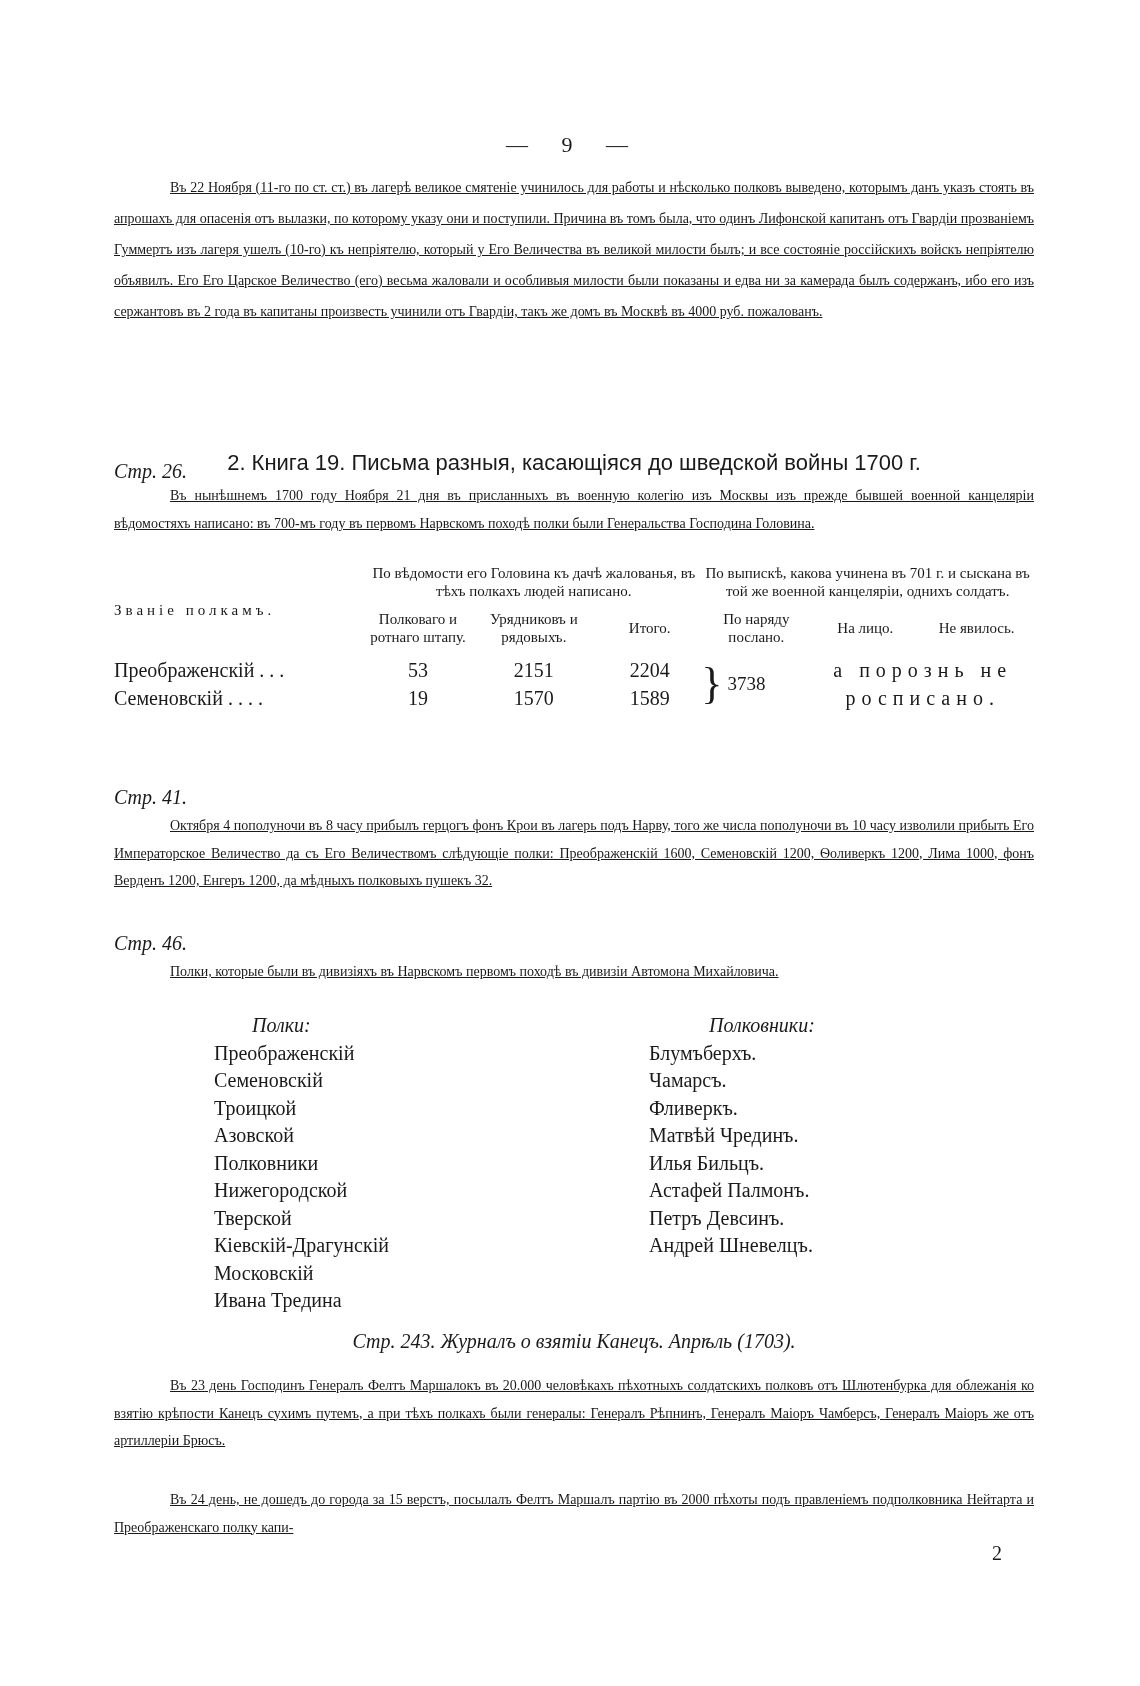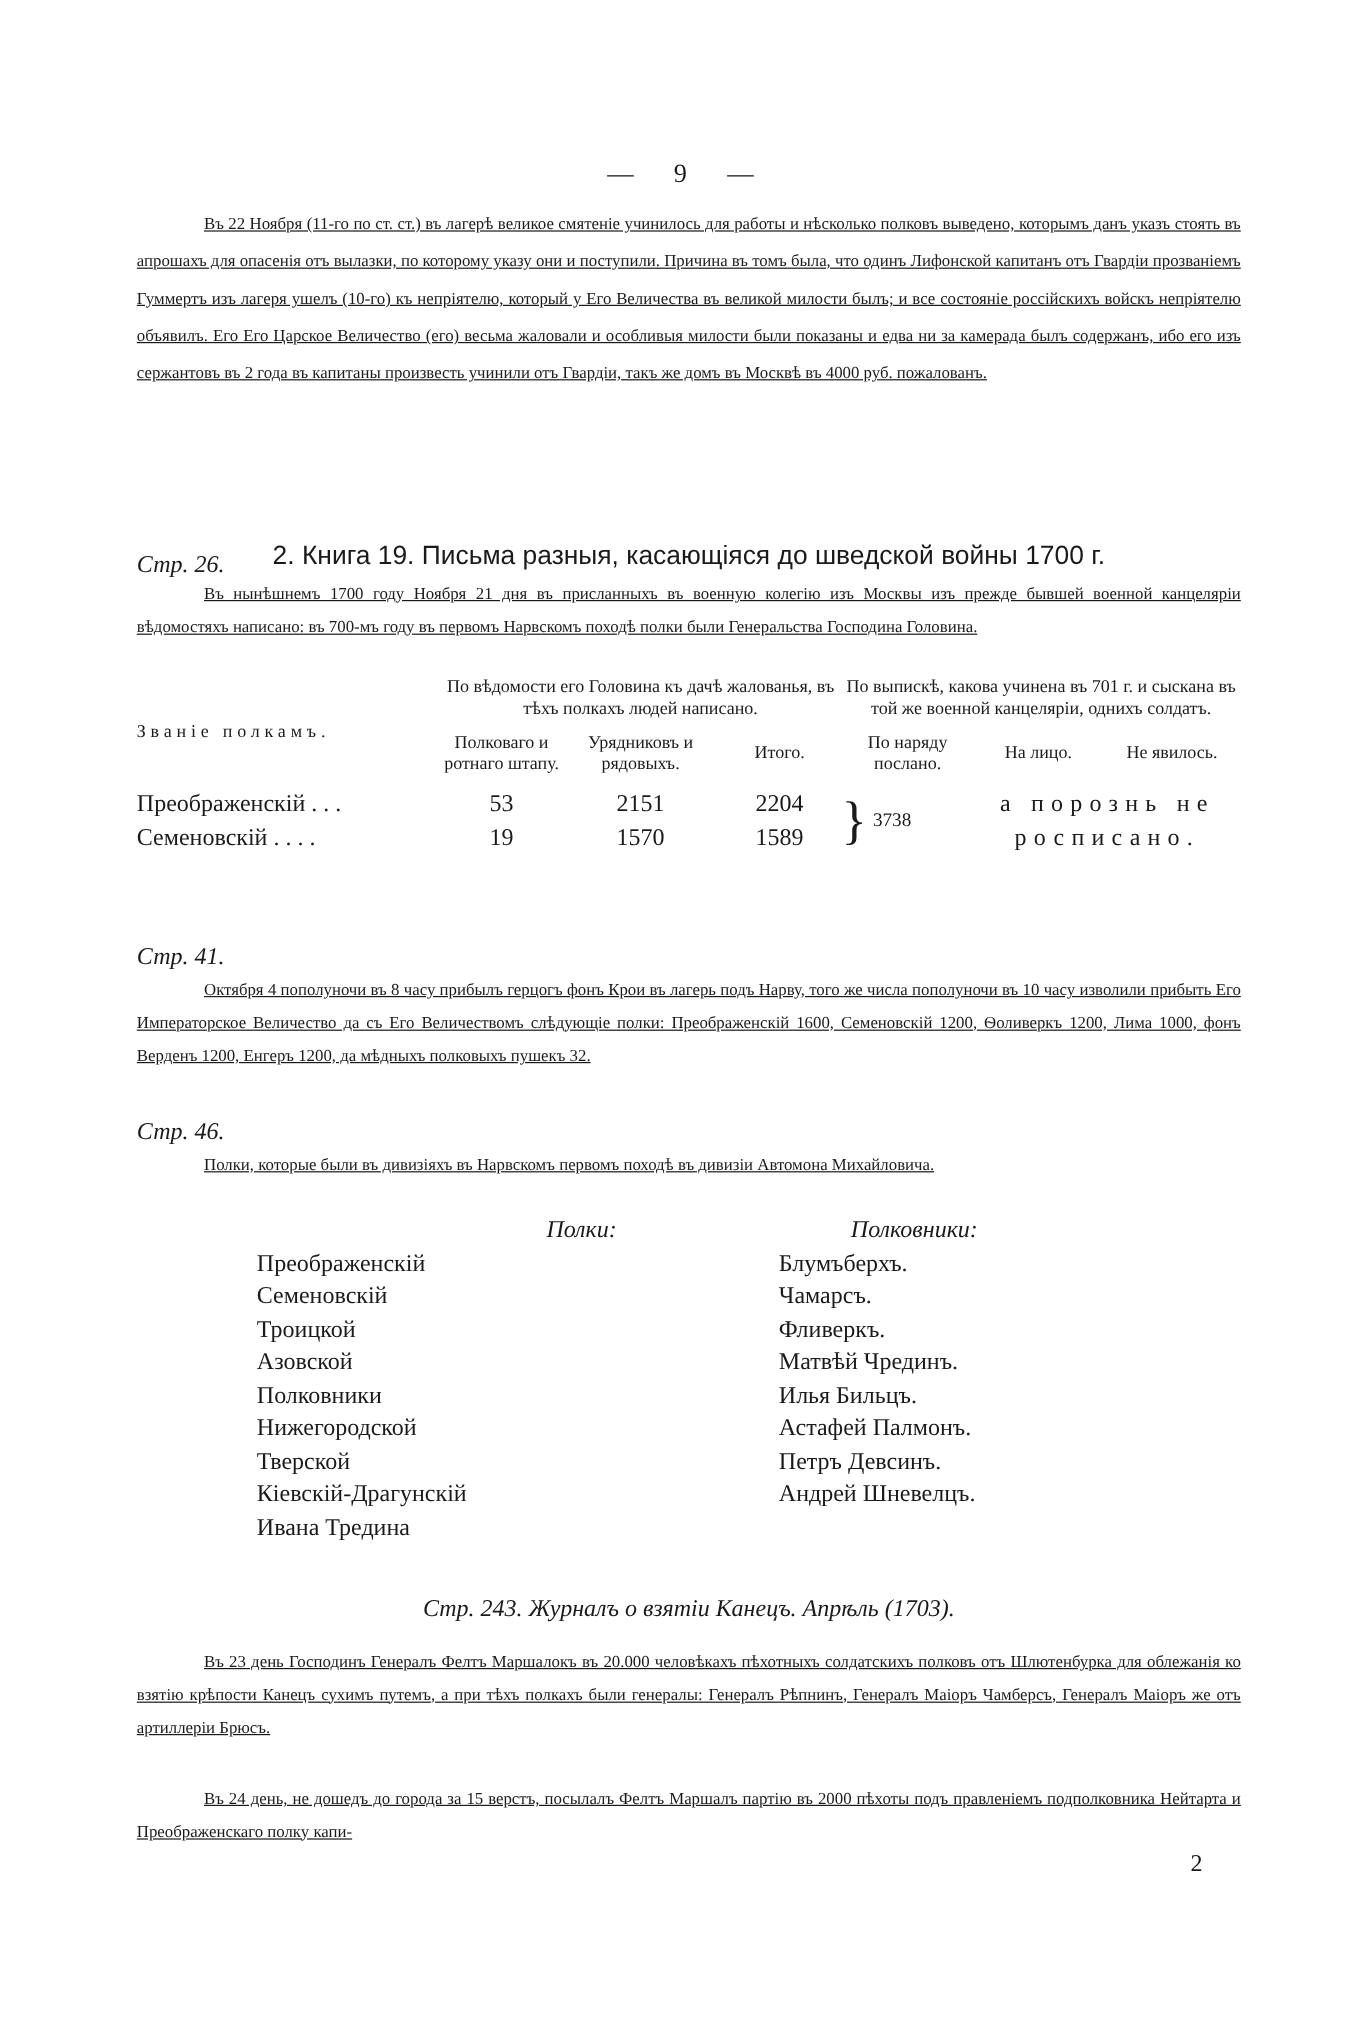--- a/index.html
+++ b/index.html
@@ -65,21 +65,21 @@
         <td>На лицо.</td>
         <td>Не явилось.</td>
       </tr>
       <tr class="data">
         <td style="text-align:left;">Преображенскій . . .</td>
         <td>53</td>
         <td>2151</td>
         <td>2204</td>
         <td rowspan="2" style="text-align:left;">
           <span style="font-size:44px;line-height:44px;vertical-align:middle;">}</span>
-          <span style="font-size:16px;vertical-align:middle;">3738</span>
+          <span style="font-size:19px;vertical-align:middle;">3738</span>
         </td>
         <td colspan="2" class="spaced2">а порознь не</td>
       </tr>
       <tr class="data">
         <td style="text-align:left;">Семеновскій . . . .</td>
         <td>19</td>
         <td>1570</td>
         <td>1589</td>
         <td colspan="2" class="spaced2">росписано.</td>
       </tr>
@@ -94,29 +94,30 @@
   </div>
 
   <div class="block ref" style="top:932px;">Стр. 46.</div>
 
   <div class="block" style="top:958px;">
     <p class="indent" style="line-height:27px;">Полки, которые были въ дивизіяхъ въ Нарвскомъ первомъ походѣ въ дивизіи Автомона Михайловича.</p>
   </div>
 
   <div class="cols" style="top:1012px;">
     <div class="col" style="left:100px;width:300px;">
-      <div class="hd" style="padding-left:38px;text-align:right;">Полки:</div>
+      <div class="hd" style="padding-left:38px;">Полки:</div>
       <div>Преображенскій</div>
       <div>Семеновскій</div>
       <div>Троицкой</div>
       <div>Азовской</div>
       <div>Полковники</div>
       <div>Нижегородской</div>
       <div>Тверской</div>
       <div>Кіевскій-Драгунскій</div>
+      <div>Московскій</div>
       <div>Ивана Тредина</div>
     </div>
     <div class="col" style="left:535px;width:320px;">
       <div class="hd" style="padding-left:60px;">Полковники:</div>
       <div>Блумъберхъ.</div>
       <div>Чамарсъ.</div>
       <div>Фливеркъ.</div>
       <div>Матвѣй Чрединъ.</div>
       <div>Илья Бильцъ.</div>
       <div>Астафей Палмонъ.</div>

